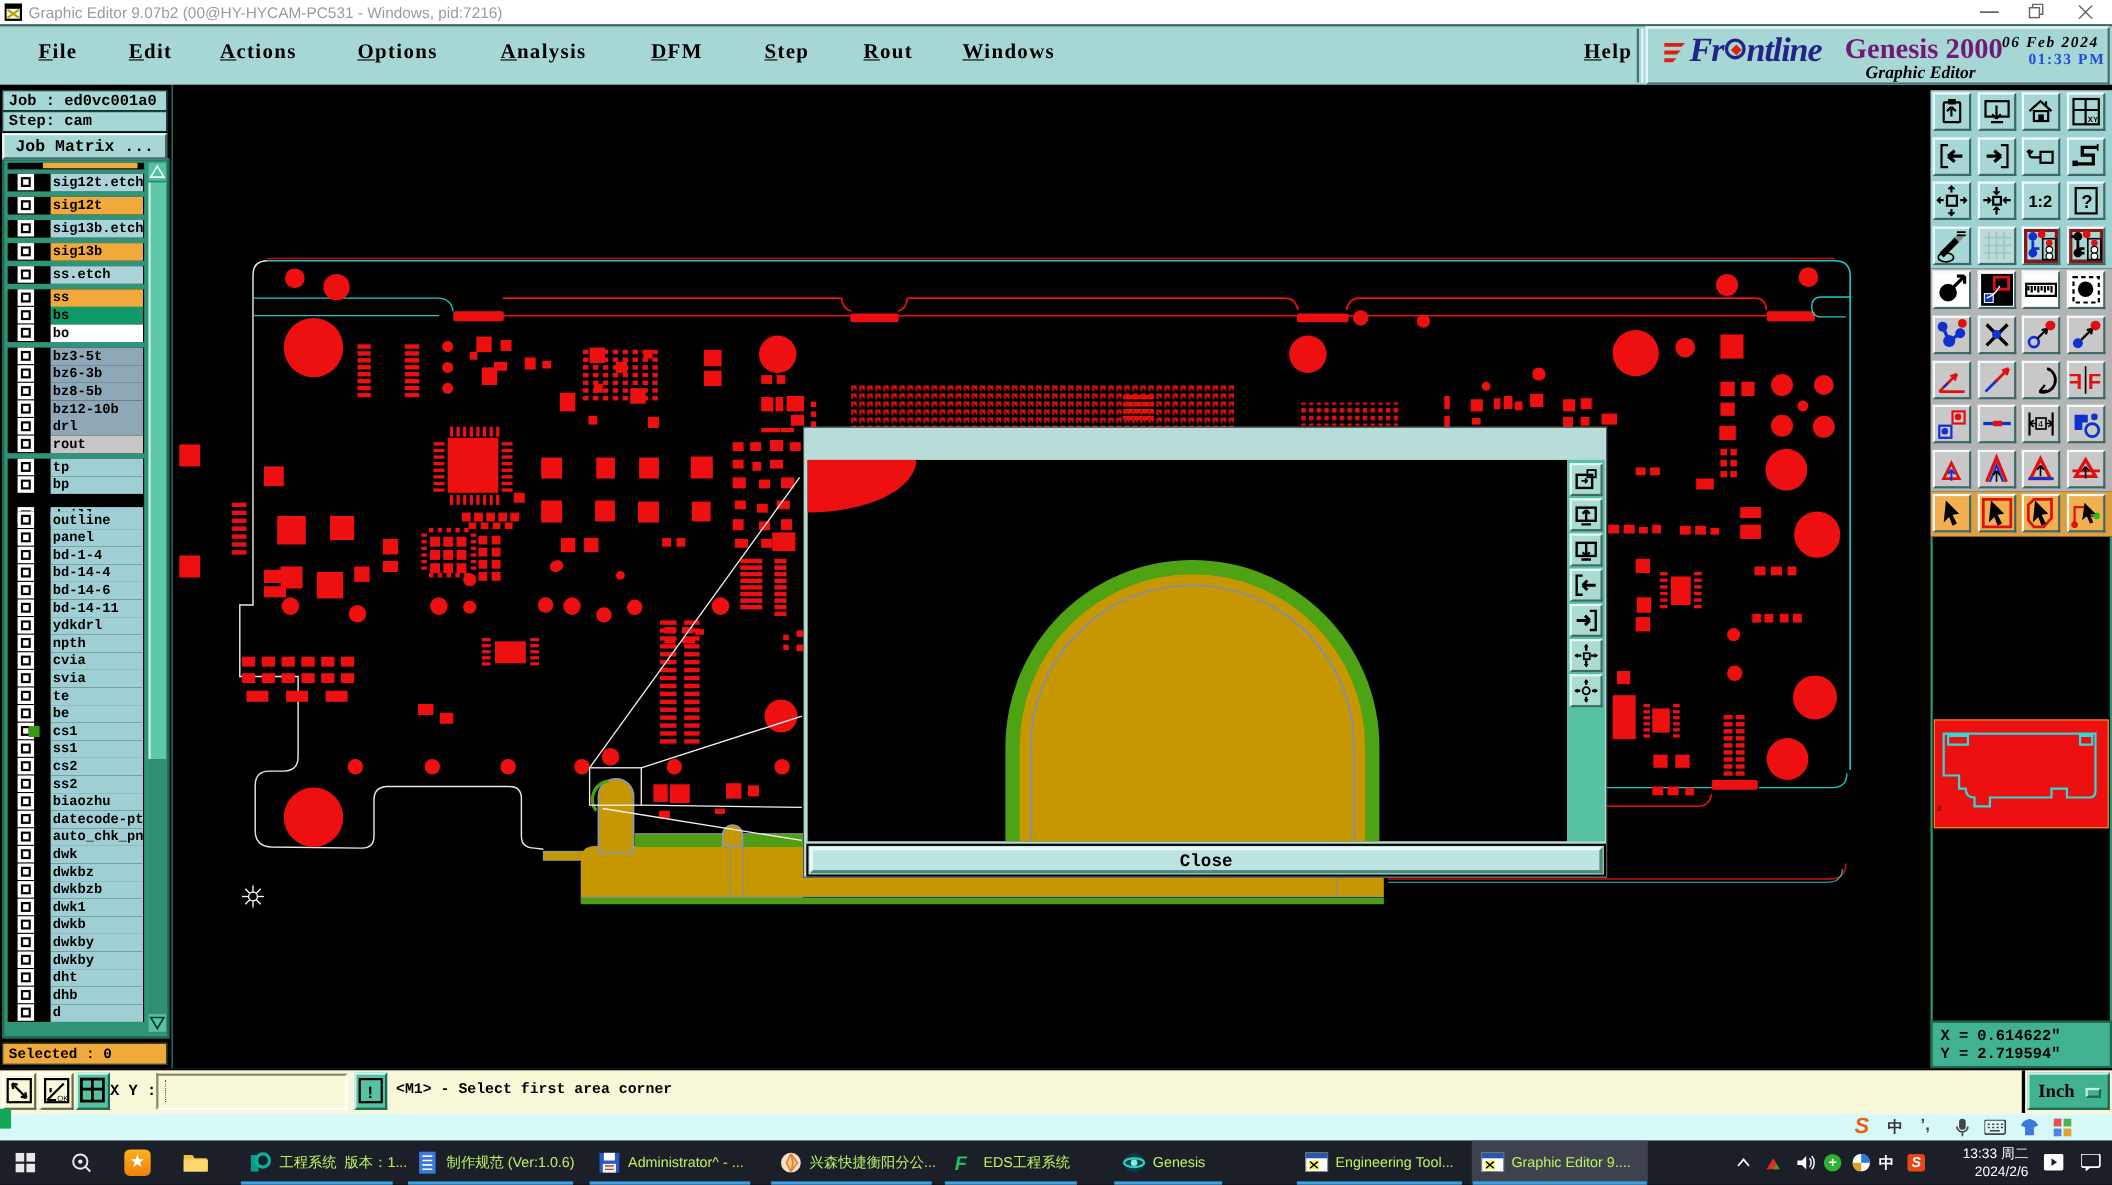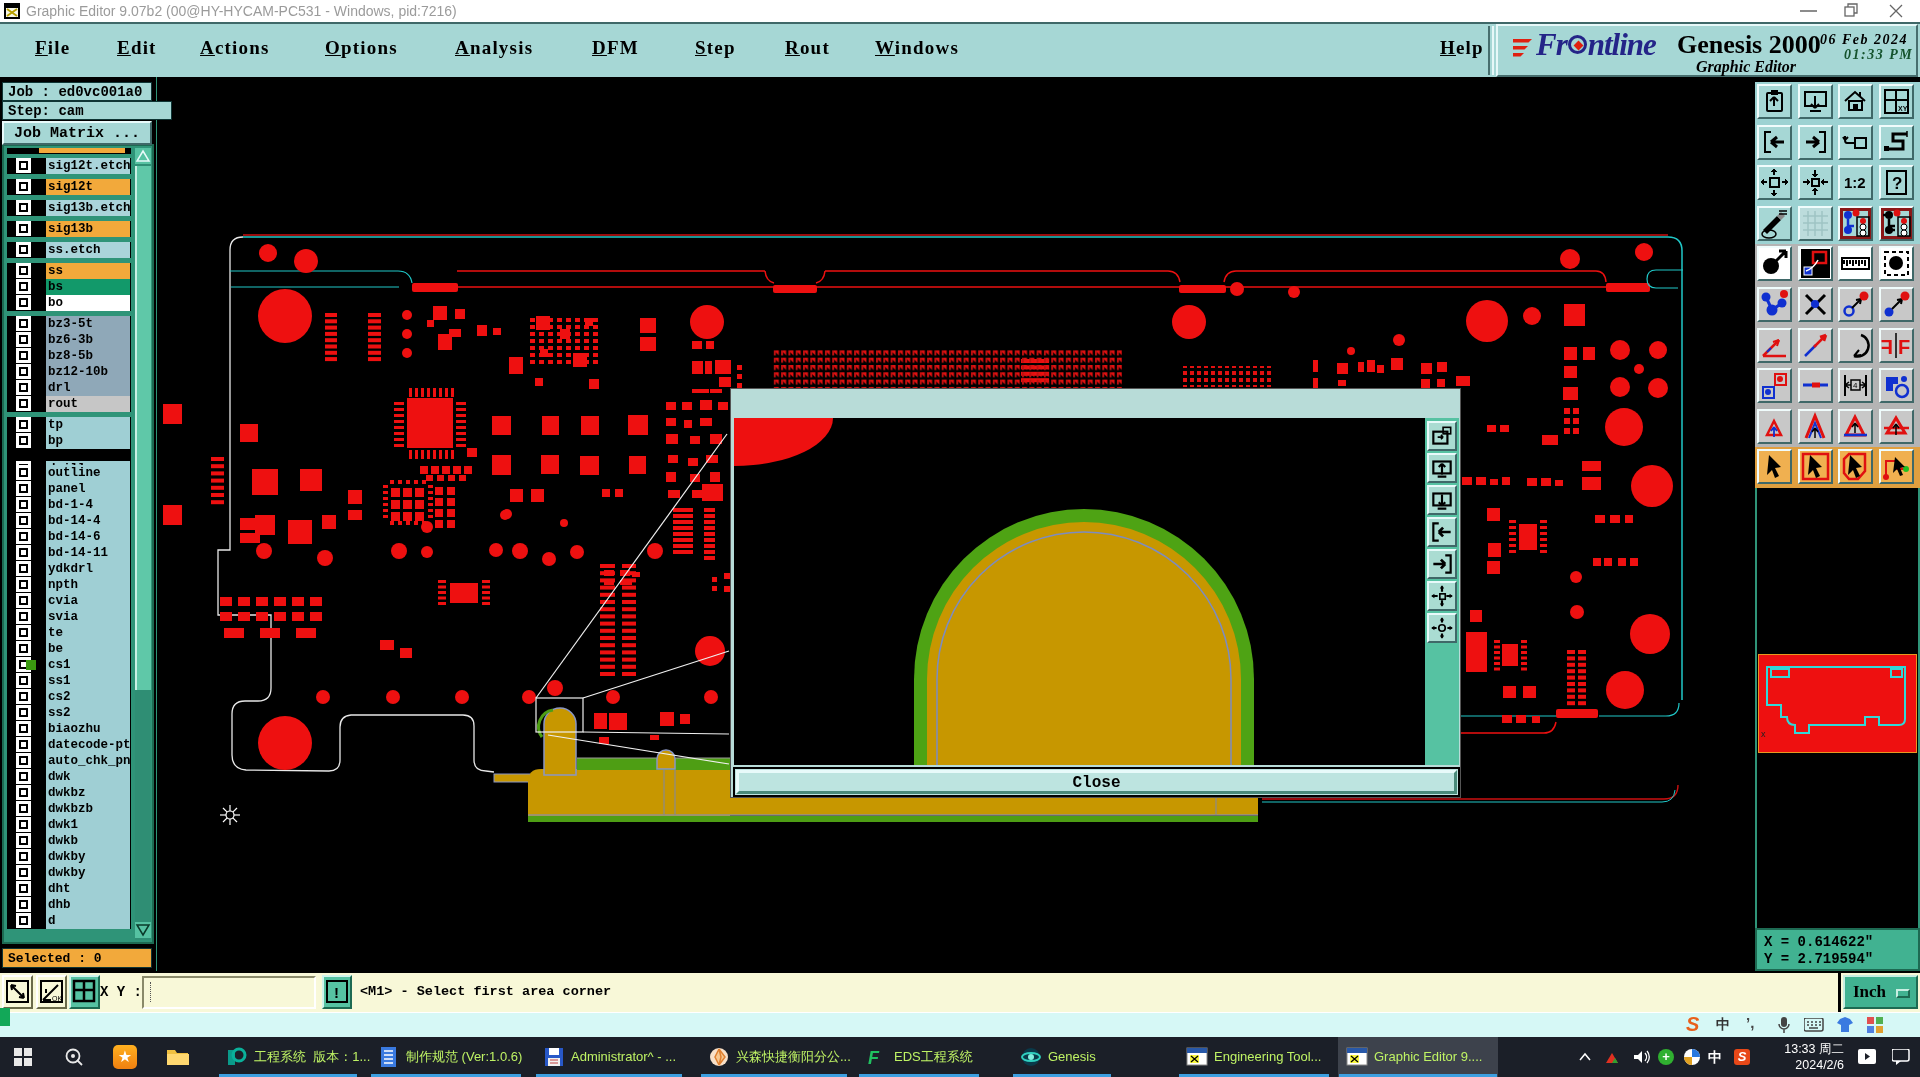--- a/index.html
+++ b/index.html
@@ -590,29 +590,29 @@
     <div class="abs" style="left:1488px;top:2px;width:6px;height:49px;border-left:2px solid #476e6e;border-right:2px solid #e6f8f8"></div>
     <div class="abs" style="left:1496px;top:0px;width:422px;height:53px;background:#a6d7d5;border:2px solid;border-color:#e6f8f8 #476e6e #476e6e #e6f8f8">
 <svg class="abs" style="left:14px;top:9px" width="26" height="28">
         <g fill="#e02010">
           <path d="M1,4 h19 l-3.5,3.5 h-15.5z"></path>
           <path d="M1,11 h15 l-3.5,3.5 h-11.5z"></path>
           <path d="M1,18 h11 l-3.5,3.5 h-7.5z"></path>
         </g>
       </svg>
 <span class="abs" style="left:38px;top:1px;font-family:'Liberation Serif',serif;font-weight:bold;font-style:italic;font-size:31px;color:#242488;letter-spacing:-1px">Fr<span style="display:inline-block;position:relative;width:19px;height:19px;border:3px solid #242488;border-radius:50%;top:-1px;margin:0 1px"><i class="abs" style="left:4px;top:4px;width:7px;height:7px;background:#e02010;transform:rotate(45deg)"></i></span>ntline</span>
-<span class="abs serif" style="left:179px;top:4px;font-weight:bold;font-size:26px;color:#000000">Genesis 2000</span>
+<span class="abs serif" style="left:179px;top:4px;font-weight:bold;font-size:26px;color:#701a75">Genesis 2000</span>
 <span class="abs serif" style="left:322px;top:6px;font-weight:bold;font-style:italic;font-size:14px;color:#000;letter-spacing:1.5px">06 Feb 2024</span>
-<span class="abs serif" style="left:346px;top:21px;font-weight:bold;font-style:italic;font-size:14px;color:#14532d;letter-spacing:1.5px">01:33 PM</span>
+<span class="abs serif" style="left:346px;top:21px;font-weight:bold;font-size:14px;color:#1d4ed8;letter-spacing:1.5px">01:33 PM</span>
 <span class="abs serif" style="left:198px;top:32px;font-weight:bold;font-style:italic;font-size:16px;color:#000">Graphic Editor</span>
 </div>
   </div>
 <div id="leftpanel" class="abs">
     <div class="lbox" style="left:2px;top:5px;width:150px;height:19px;line-height:18px;padding-left:5px">Job : ed0vc001a0</div>
-    <div class="lbox" style="left:2px;top:24px;width:170px;height:19px;line-height:18px;padding-left:5px">Step: cam</div>
+    <div class="lbox" style="left:2px;top:24px;width:150px;height:19px;line-height:18px;padding-left:5px">Step: cam</div>
     <div class="lbox btn3d" style="left:2px;top:44px;width:150px;height:24px;line-height:21px;padding-left:10px;font-size:15px;border-width:2px;background:#a6d7d5">Job Matrix ...</div>
     <div class="abs" style="left:2px;top:67px;width:152px;height:800px;background:#2f9478;border:2px solid #1d6a52"></div>
     <div class="abs" style="left:7px;top:71px;width:124px;height:6px;background:#000"></div>
     <div class="abs" style="left:39px;top:71px;width:86px;height:5px;background:#f2a93b"></div>
     <div class="abs" style="left:7px;top:81px;width:124px;height:16px;background:#000"></div>
     <div class="row" style="left:7px;top:81px;width:124px">
       <span class="cb" style="top:0px">
         <i></i>
       </span>
       <span class="lab" style="background:#aad4da">sig12t.etch</span>

